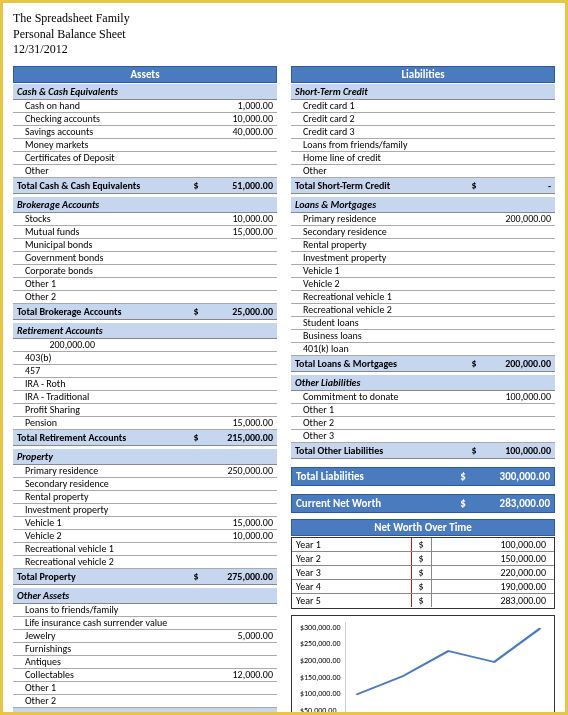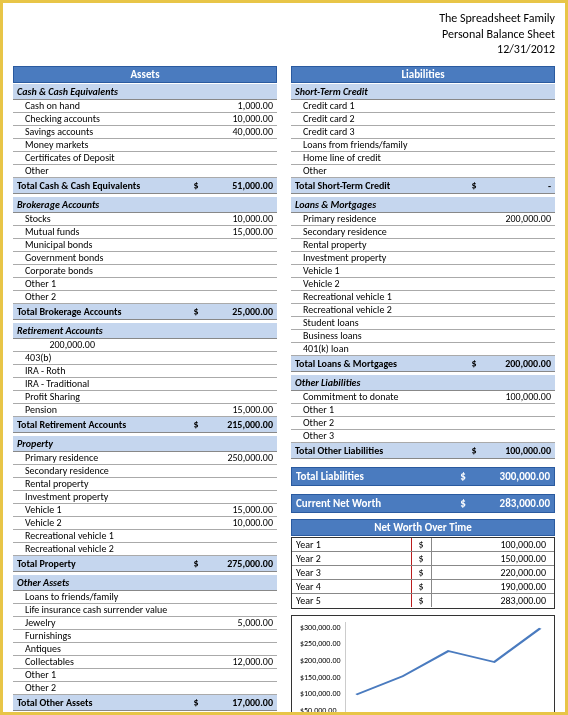--- a/index.html
+++ b/index.html
@@ -6,21 +6,21 @@
   body {
     font-family: Calibri, Arial, sans-serif;
     font-size: 10px;
     background: #fff;
     width: 568px;
     height: 715px;
     border: 3px solid #e8c547;
     padding: 8px 10px;
     color: #000;
   }
-  .header { text-align: right; margin-bottom: 8px; font-size: 12px; }
+  .header { text-align: left; margin-bottom: 8px; font-size: 12px; font-family: Liberation Serif, serif; }
   .header div { line-height: 1.3; }
   .columns { display: flex; gap: 14px; }
   .col { flex: 1; min-width: 0; }
   .section-hdr {
     background: #4a7bbf;
     color: #fff;
     text-align: center;
     font-weight: bold;
     font-size: 11px;
     padding: 1px 0;
@@ -191,20 +191,24 @@
           <span class="label">Total Brokerage Accounts</span>
           <span class="cur">$</span>
           <span class="val">25,000.00</span>
         </div>
         <div class="cat-hdr">Retirement Accounts</div>
         <div class="row">
           <span class="val">200,000.00</span>
         </div>
         <div class="row">
           <span class="label">403(b)</span>
+          <span class="val"></span>
+        </div>
+        <div class="row">
+          <span class="label">457</span>
           <span class="val"></span>
         </div>
         <div class="row">
           <span class="label">IRA - Roth</span>
           <span class="val"></span>
         </div>
         <div class="row">
           <span class="label">IRA - Traditional</span>
           <span class="val"></span>
         </div>

